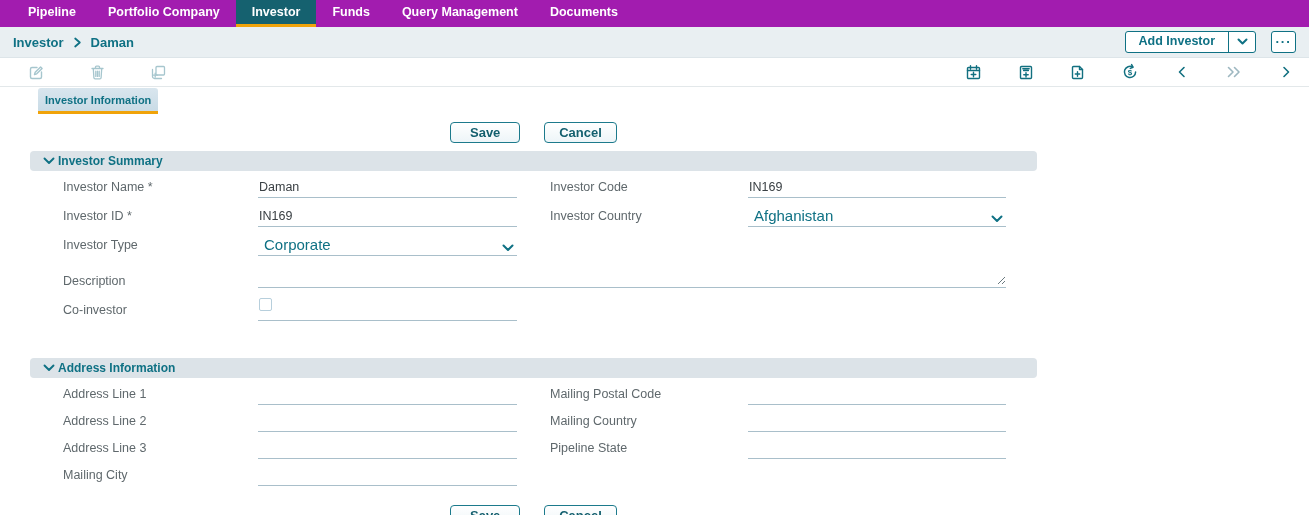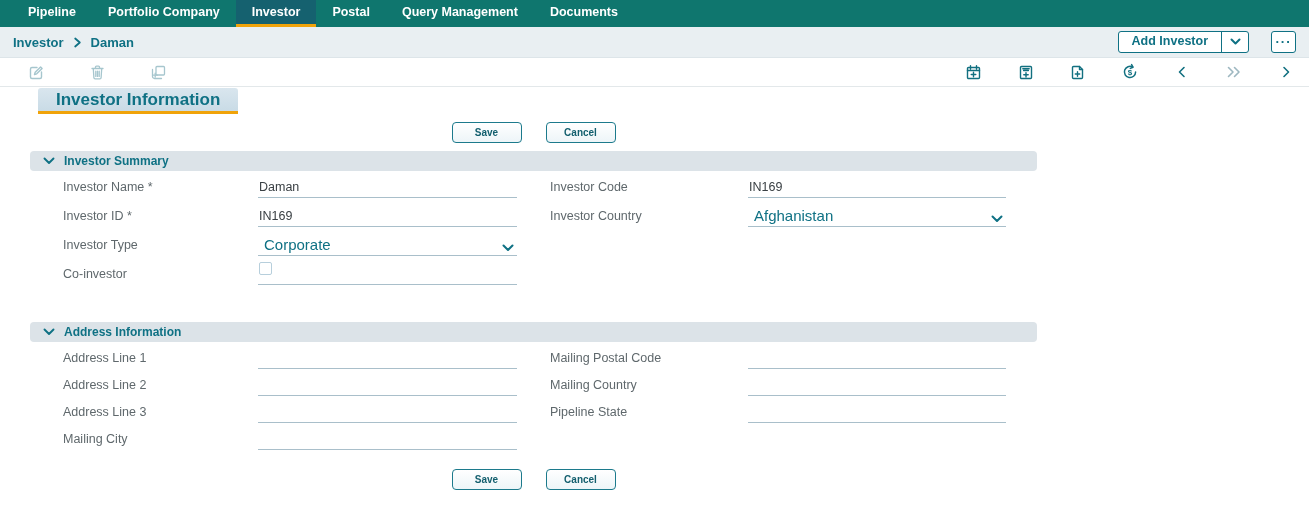--- a/index.html
+++ b/index.html
@@ -1,61 +1,61 @@
 <!DOCTYPE html>
 <html><head>
 <meta charset="utf-8">
 <style>
   * { box-sizing: border-box; margin: 0; padding: 0; }
   html,body { width:1309px; height:515px; background:#ffffff; font-family:"Liberation Sans", sans-serif; }
 
   
-  .navbar { height:27px; background:#0f766e; display:flex; padding-left:12px; }
+  .navbar { height:27px; background:#a21caf; display:flex; padding-left:12px; }
   .nav-item { color:#ffffff; font-size:12.5px; font-weight:700; padding:0 16px; height:27px;
               line-height:25px; border-bottom:3px solid transparent; cursor:pointer; white-space:nowrap; }
   .nav-item.active { background:#15616f; border-bottom-color:#f0a30a; }
 
   
   .crumb-bar { height:31px; background:#e9eff2; border-bottom:1px solid #dde5e9;
                display:flex; align-items:center; justify-content:space-between; padding:0 13px; }
   .crumbs { display:flex; align-items:center; gap:9px; }
   .crumb { color:#0f7184; font-weight:700; font-size:13px; cursor:pointer; }
   .crumb-sep { display:flex; align-items:center; }
-  .actions { display:flex; align-items:center; gap:22px; }
+  .actions { display:flex; align-items:center; gap:15px; }
   .add-group { display:flex; align-items:stretch; border:1.5px solid #0f7184; border-radius:3px;
                background:#ffffff; height:22px; overflow:hidden; }
   .add-label { padding:0 13px; color:#0f7184; font-weight:700; font-size:12.5px; line-height:19px; cursor:pointer; }
   .add-caret { border-left:1.5px solid #0f7184; width:27px; display:flex; align-items:center;
                justify-content:center; cursor:pointer; }
   .more-btn { width:25px; height:22px; border:1.5px solid #0f7184; border-radius:3px; background:#ffffff;
               color:#0f7184; font-weight:700; font-size:13px; display:flex; align-items:center;
               justify-content:center; cursor:pointer; line-height:0; letter-spacing:1px; }
 
   
   .toolbar { height:29px; display:flex; align-items:center; justify-content:space-between;
              padding:0 16px 0 28px; border-bottom:1px solid #e3e8ea; background:#ffffff; }
   .tb-left  { display:flex; align-items:center; gap:45px; }
   .tb-right { display:flex; align-items:center; gap:36px; }
   .tb-icon { display:flex; align-items:center; justify-content:center; cursor:pointer; }
 
   
   .tab-row { height:27px; display:flex; align-items:flex-end; }
-  .tab { margin-left:38px; height:26px; padding:0 18px; display:inline-flex; align-items:center;
-         background:linear-gradient(#d9e6ee,#c9dbe6); color:#0f7184; font-weight:700; font-size:17px;
+  .tab { margin-left:38px; height:26px; padding:0 7px; display:inline-flex; align-items:center;
+         background:linear-gradient(#d9e6ee,#c9dbe6); color:#0f7184; font-weight:700; font-size:11px;
          border-bottom:3px solid #f0a30a; border-top-left-radius:3px; border-top-right-radius:3px; cursor:pointer;margin-top:32px; }
 
   
   .content { width:1007px; margin-left:30px; }
   .btn-row { display:flex; justify-content:center; gap:24px; margin-top:8px; }
   .btn { min-width:70px; height:21px; padding:0 14px; border:1.5px solid #1c7a8c; border-radius:4px;
-         background:linear-gradient(#ffffff,#edf5f8); color:#135f6e; font-weight:700; font-size:10px;
+         background:linear-gradient(#ffffff,#edf5f8); color:#135f6e; font-weight:700; font-size:13px;
          display:flex; align-items:center; justify-content:center; cursor:pointer;
          font-family:"Liberation Sans", sans-serif; }
   .section-header { height:20px; margin-top:8px; background:#dce3e8; border-radius:4px;
-                    display:flex; align-items:center; gap:9px; padding-left:13px;
+                    display:flex; align-items:center; gap:3px; padding-left:13px;
                     color:#0f7184; font-weight:700; font-size:12px; }
   .section-header .chev { display:flex; align-items:center; cursor:pointer; }
 
   .frow { display:grid; grid-template-columns:195px 259px 33px 198px 258px;
           padding-left:33px; align-items:end; margin-top:6px; min-height:21px; }
   .flabel { color:#5f686c; font-size:12.5px; padding-bottom:4px; }
   .ffield { position:relative; }
   .uinput { width:100%; border:none; border-bottom:1px solid #a9bfca; background:transparent;
             font-size:12.5px; color:#3a4044; padding:1px 1px 3px 1px; outline:none;
             font-family:"Liberation Sans", sans-serif; }
@@ -75,21 +75,21 @@
   .mt-section { margin-top:37px; }
   .btn-row-bottom { margin-top:19px; }
 </style>
 </head>
 <body>
 
 <div class="navbar">
   <div class="nav-item">Pipeline</div>
   <div class="nav-item">Portfolio Company</div>
   <div class="nav-item active">Investor</div>
-  <div class="nav-item">Postal</div>
+  <div class="nav-item">Funds</div>
   <div class="nav-item">Query Management</div>
   <div class="nav-item">Documents</div>
 </div>
 
 <div class="crumb-bar">
   <div class="crumbs">
     <span class="crumb">Investor</span>
     <span class="crumb-sep">
       <svg width="9" height="11" viewBox="0 0 9 11" fill="none" stroke="#0f7184" stroke-width="1.8" stroke-linecap="round" stroke-linejoin="round">
           <path d="M2.2 1.5 L6.8 5.5 L2.2 9.5"></path>
@@ -237,20 +237,31 @@
               <path d="M1.5 1.5 L6 6 L10.5 1.5"></path>
             </svg>
         </span>
       </div>
     </div>
     <div></div>
       <div></div>
       <div></div>
   </div>
 
+  <div class="frow mt-desc">
+    <div class="flabel">Description</div>
+    <div class="ffield span-field">
+      <textarea class="textarea-line" style=""></textarea>
+      <span class="resize-grip">
+        <svg width="9" height="9" viewBox="0 0 9 9" stroke="#6b7a80" stroke-width="1">
+            <path d="M8 1 L1 8 M8 5 L5 8" fill="none"></path>
+          </svg>
+      </span>
+    </div>
+  </div>
 
   <div class="frow">
     <div class="flabel">Co-investor</div>
     <div class="ffield cb-field">
       <span class="checkbox"></span>
     </div>
     <div></div>
       <div></div>
       <div></div>
   </div>

